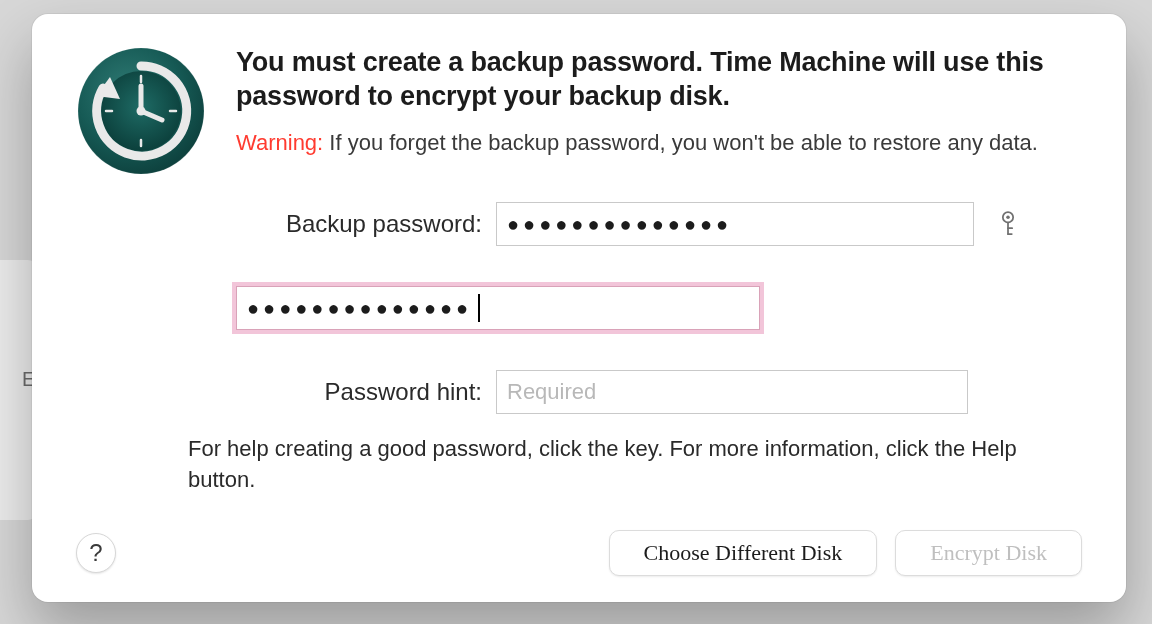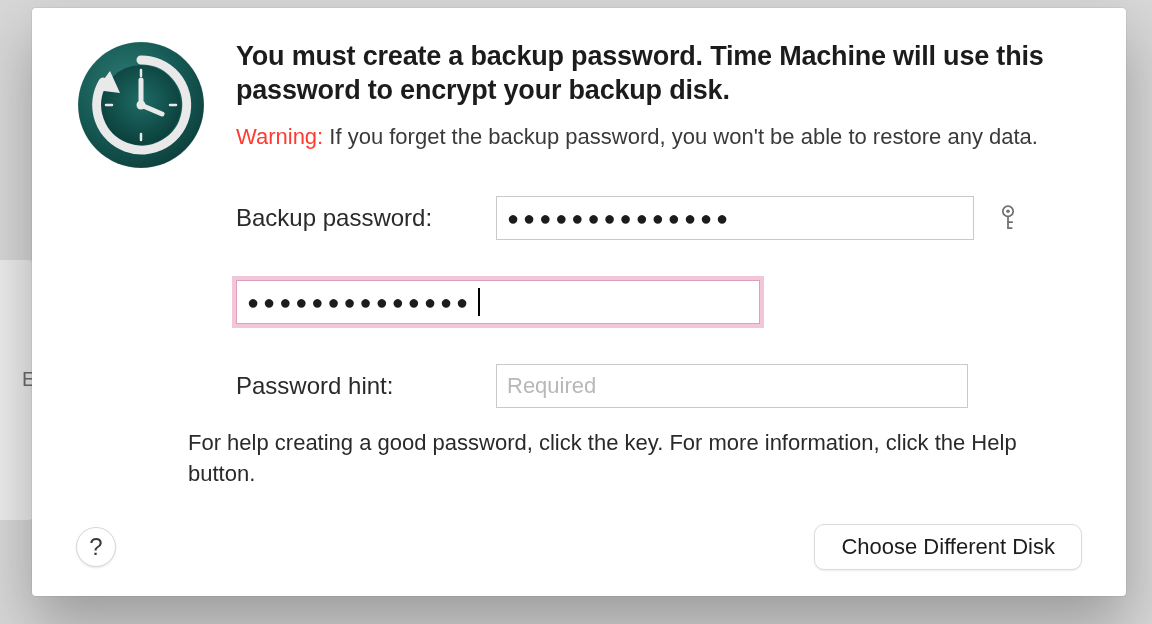--- a/index.html
+++ b/index.html
@@ -23,24 +23,24 @@
     border-radius: 0 10px 10px 0;
     color: #6b6b6b;
     font-size: 20px;
     display: flex;
     align-items: flex-start;
     padding-top: 108px;
     padding-left: 22px;
   }
   .sheet {
     position: absolute;
-    left: 32px; top: 8px;
+    left: 32px; top: 14px;
     width: 1094px; height: 588px;
     background: #ffffff;
-    border-radius: 4px;
+    border-radius: 16px;
     box-shadow: 0 30px 60px rgba(0,0,0,0.28), 0 0 0 1px rgba(0,0,0,0.05);
     padding: 32px 44px 28px 44px;
   }
   .top-row {
     display: flex;
     align-items: flex-start;
     gap: 30px;
   }
   .tm-icon {
     flex: 0 0 130px;
@@ -70,21 +70,21 @@
     margin-top: 26px;
   }
   .form-row {
     display: flex;
     align-items: center;
     margin-bottom: 40px;
   }
   .form-row:last-of-type { margin-bottom: 28px; }
   .form-label {
     width: 260px;
-    text-align: left;
+    text-align: right;
     font-size: 24px;
     color: #2a2a2a;
     padding-right: 14px;
   }
   .input-wrap {
     position: relative;
     display: flex;
     align-items: center;
   }
   .text-input {
@@ -148,30 +148,30 @@
     font-size: 24px;
     color: #3a3a3a;
     display: flex;
     align-items: center;
     justify-content: center;
     cursor: pointer;
   }
   .spacer { flex: 1; }
   .btn {
     height: 46px;
-    padding: 0 26px;
+    padding: 0 34px;
     border-radius: 10px;
     border: 1px solid #dcdcdc;
     background: #ffffff;
     box-shadow: 0 1px 2px rgba(0,0,0,0.08);
     font-size: 22px;
     color: #1c1c1c;
     cursor: pointer;
     margin-left: 18px;
-    font-family: Liberation Sans, sans-serif;
+    font-family: Liberation Serif, serif;
   }
   .btn.disabled {
     color: #bfbfbf;
     cursor: default;
   }
   .caret {
     position: absolute;
     width: 1.5px;
     height: 28px;
     background: #000;
@@ -270,16 +270,19 @@
     <div class="help-text">For help creating a good password, click the key. For more information, click the Help button.</div>
 
     <div class="footer">
       <div class="help-btn">
         <span>?</span>
       </div>
       <div class="spacer"></div>
       <button class="btn">
         <span>Choose Different Disk</span>
       </button>
+      <button class="btn disabled">
+        <span>Encrypt Disk</span>
+      </button>
     </div>
 
   </div>
 </div>
 
 </body></html>

